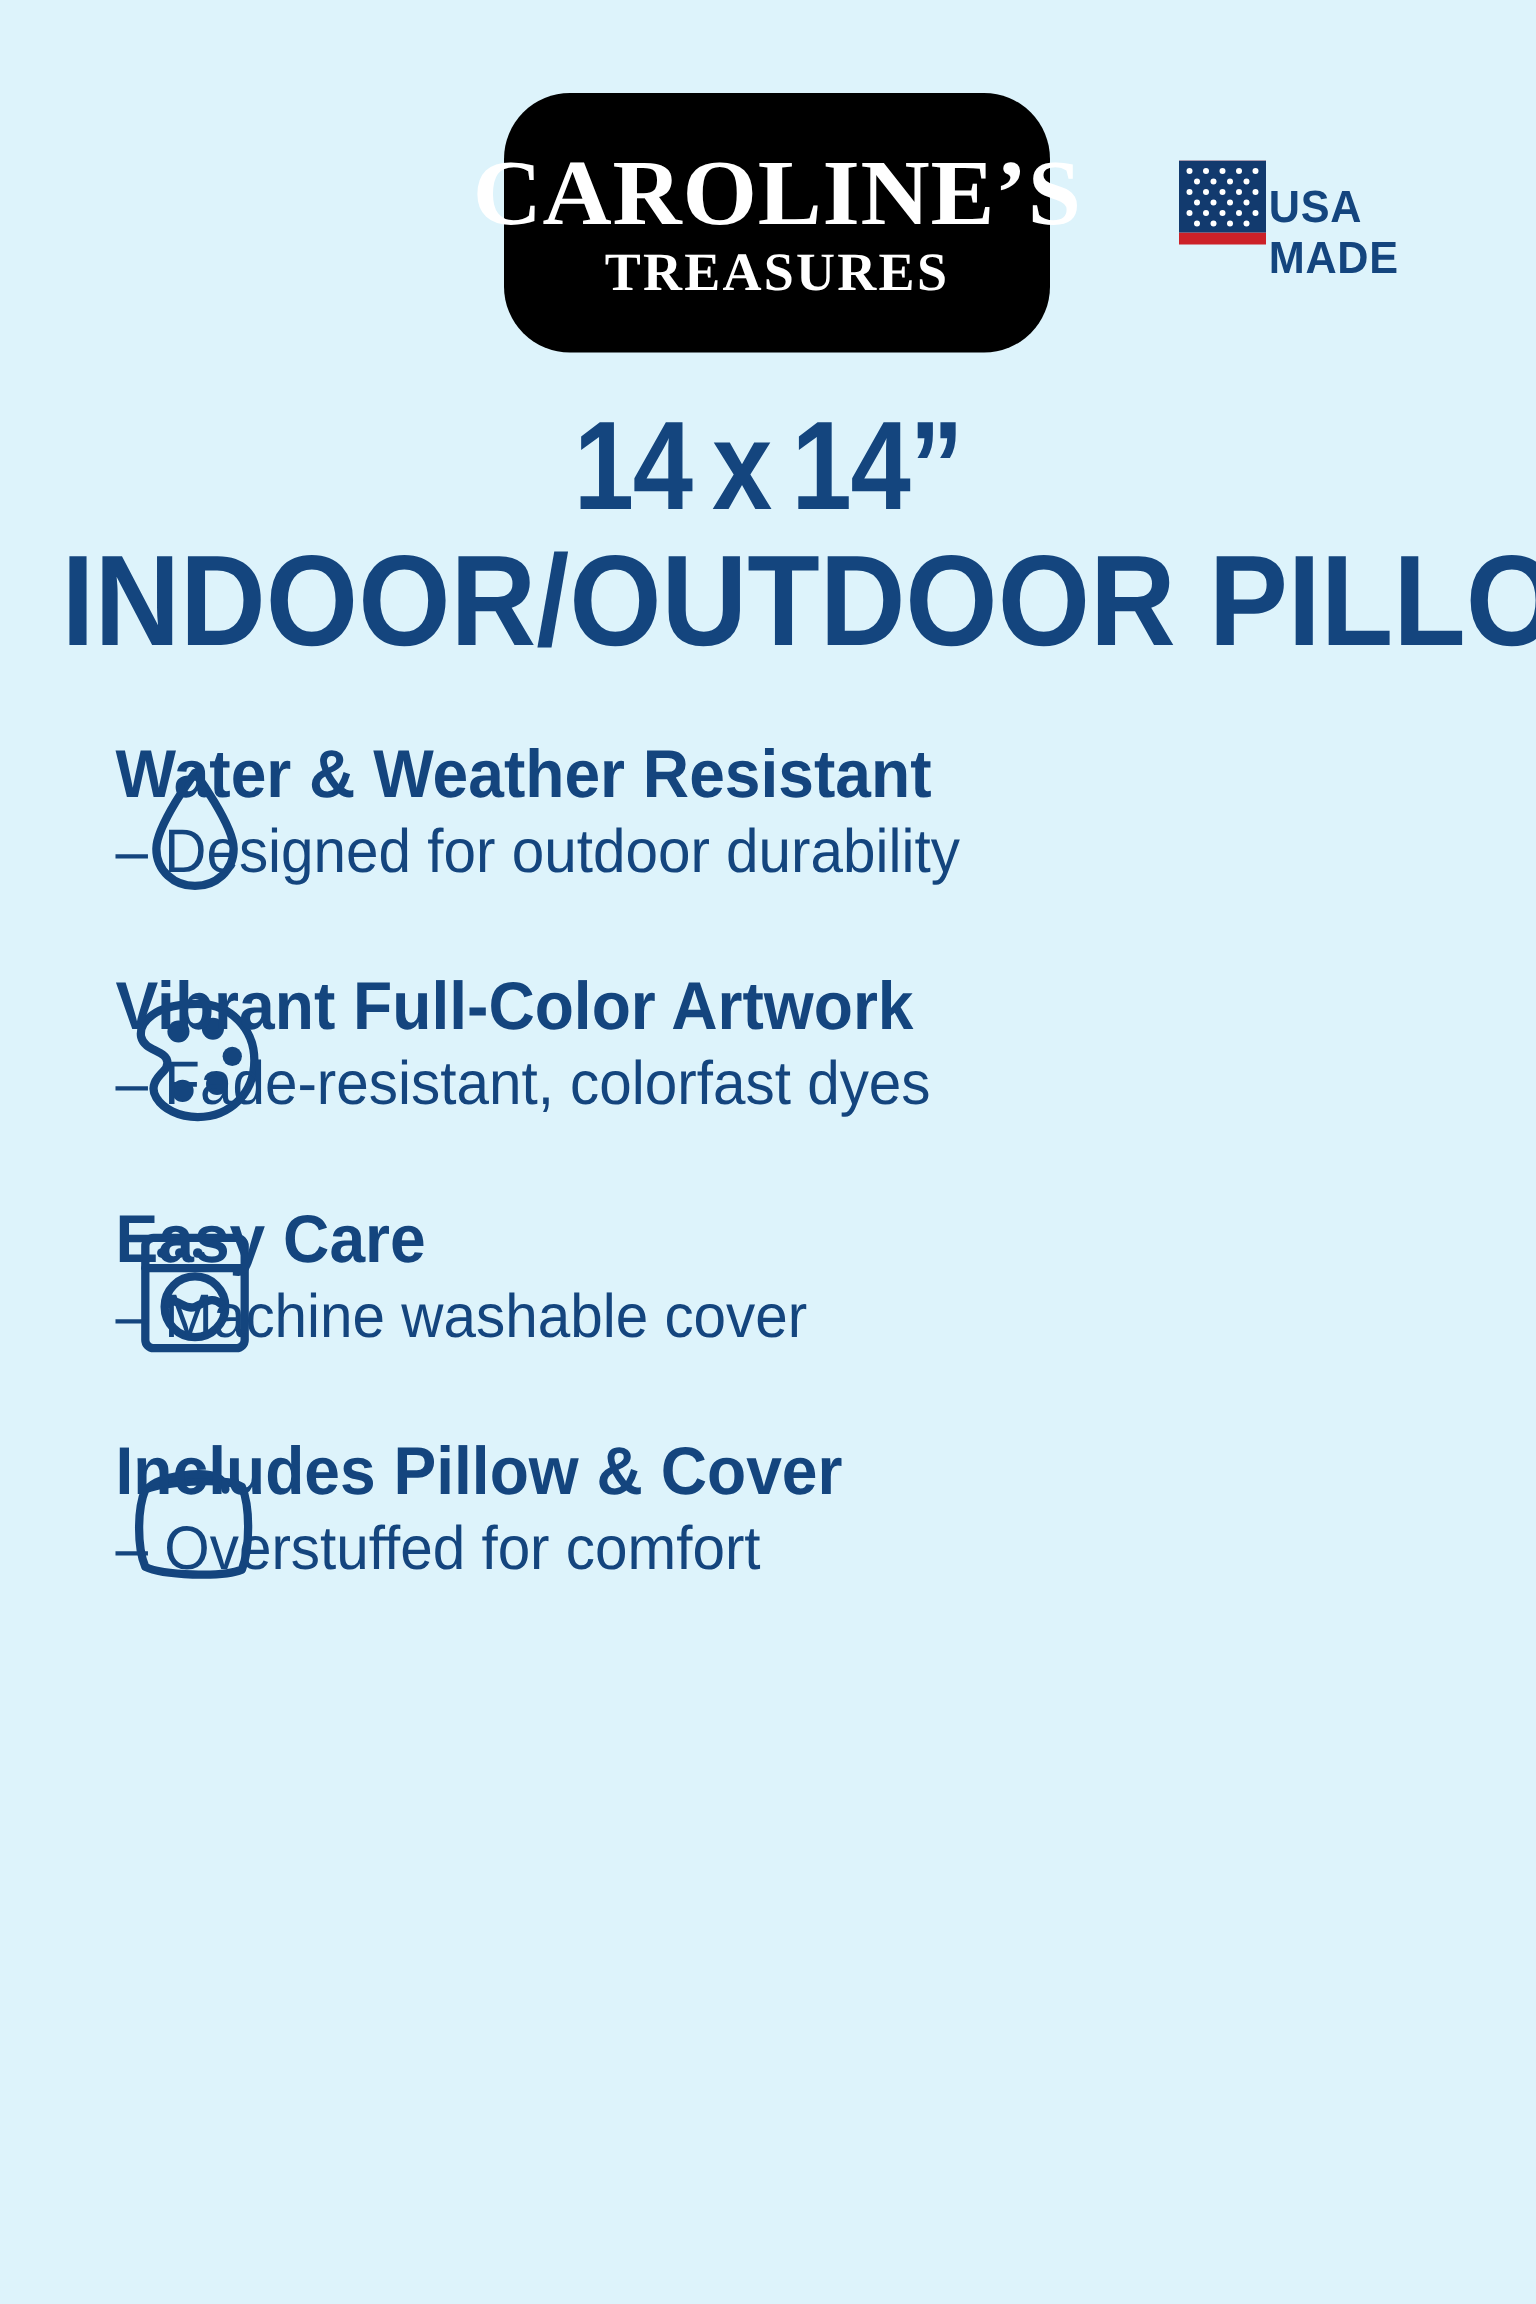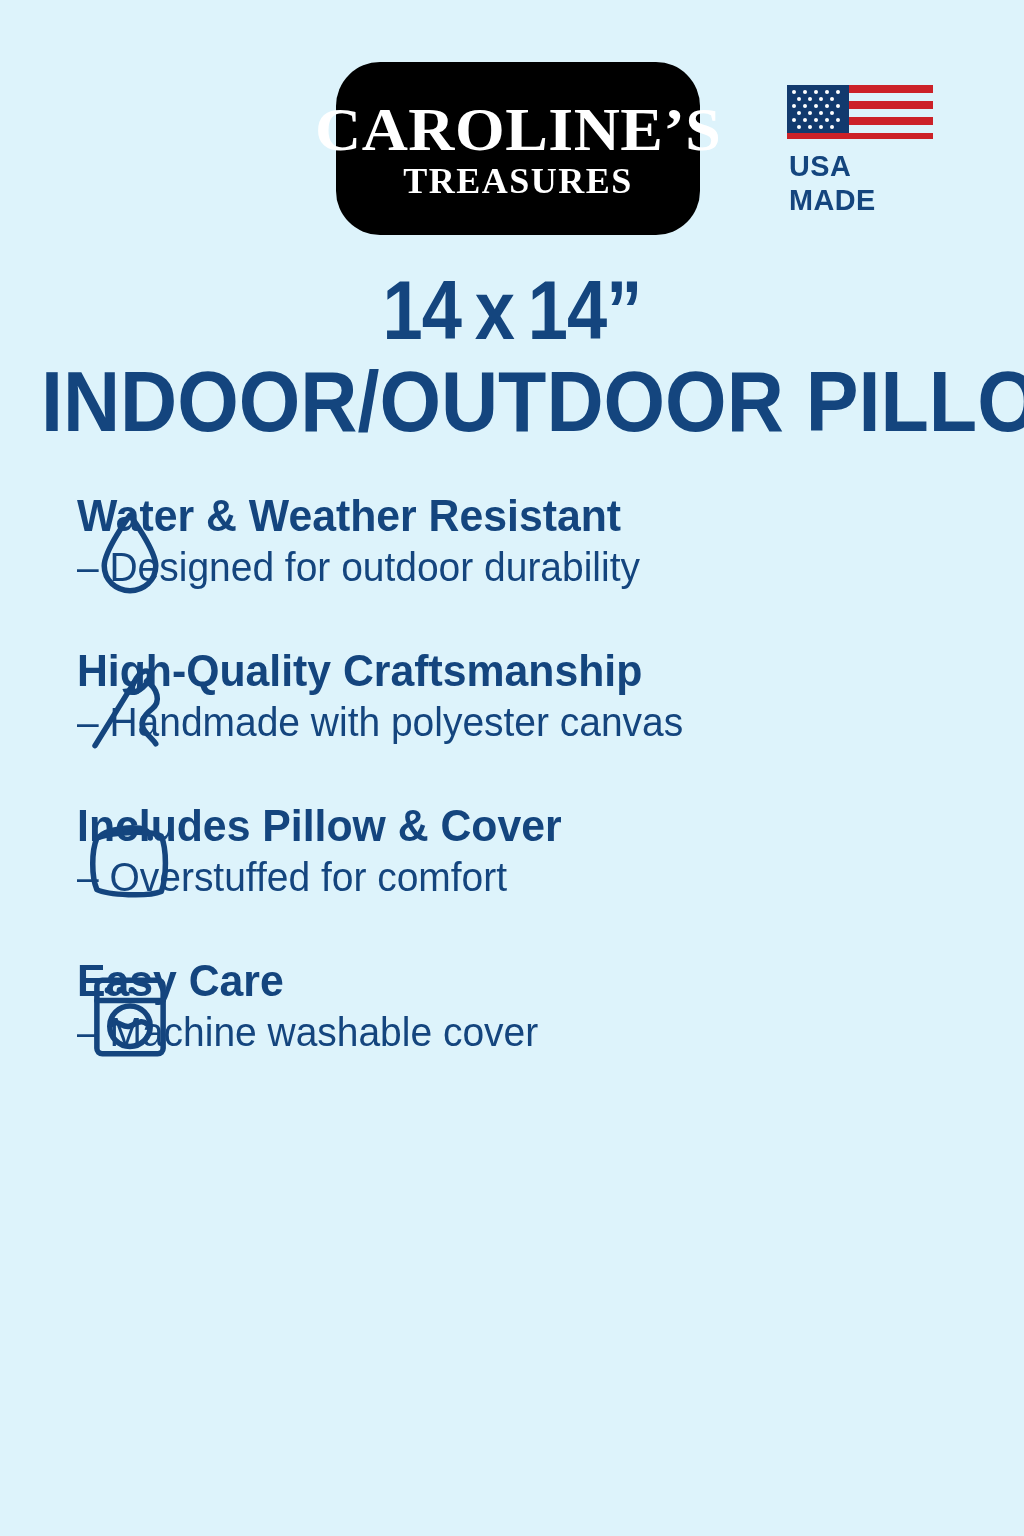--- a/index.html
+++ b/index.html
@@ -63,21 +63,21 @@
   }
 
   
   .usa-badge {
     position: absolute;
     left: 786px;
     top: 23px;
     width: 148px;
     height: 132px;
     display: flex;
-    flex-direction: column;
+    flex-direction: row;
     align-items: center;
   }
 
   .flag {
     position: relative;
     width: 146px;
     height: 88px;
     overflow: hidden;
   }
 
@@ -253,54 +253,57 @@
   <div class="feature">
     <div class="icon-wrap">
       <svg viewBox="0 0 100 100" fill="none" stroke="#14457e" stroke-width="6" stroke-linecap="round" stroke-linejoin="round">
         <path d="M50 10 C50 10 22 48 22 65 C22 81 35 92 50 92 C65 92 78 81 78 65 C78 48 50 10 50 10 Z"></path>
       </svg>
     </div>
     <div class="feature-title">Water &amp; Weather Resistant</div>
     <div class="feature-sub">– Designed for outdoor durability</div>
   </div>
 
-
   <div class="feature">
     <div class="icon-wrap">
       <svg viewBox="0 0 100 100" fill="none" stroke="#14457e" stroke-width="6" stroke-linecap="round" stroke-linejoin="round">
-        <path d="M12 92 L54 24"></path>
-        <path d="M54 24 C57 18 62 12 66 11 C71 10 73 15 70 21 C67 27 61 32 57 33 C53 34 51 30 54 24 Z"></path>
-        <path d="M68 22 C80 30 84 44 74 52 C64 60 60 68 66 76 C71 83 76 86 78 90"></path>
+        <path d="M52 9 C76 9 93 27 93 50 C93 73 76 91 52 91 C38 91 27 85 22 77 C17 69 22 63 27 58 C31 54 31 49 27 46 C22 42 13 41 11 33 C9 23 20 9 52 9 Z"></path>
+        <circle cx="38" cy="29" r="8" fill="#14457e" stroke="none"></circle>
+        <circle cx="63" cy="27" r="8" fill="#14457e" stroke="none"></circle>
+        <circle cx="77" cy="47" r="7" fill="#14457e" stroke="none"></circle>
+        <circle cx="66" cy="67" r="8" fill="#14457e" stroke="none"></circle>
+        <circle cx="41" cy="72" r="8" fill="#14457e" stroke="none"></circle>
       </svg>
     </div>
-    <div class="feature-title">High-Quality Craftsmanship</div>
-    <div class="feature-sub">– Handmade with polyester canvas</div>
-  </div>
-
-
-  <div class="feature">
-    <div class="icon-wrap">
-      <svg viewBox="0 0 100 100" fill="none" stroke="#14457e" stroke-width="6" stroke-linecap="round" stroke-linejoin="round">
-        <path d="M14 24 C24 19 70 14 84 22 C90 36 90 66 84 82 C70 88 26 86 14 80 C8 66 8 38 14 24 Z"></path>
-        <path d="M16 23 C24 14 56 10 66 15 C70 17 72 20 72 24"></path>
-      </svg>
-    </div>
-    <div class="feature-title">Includes Pillow &amp; Cover</div>
-    <div class="feature-sub">– Overstuffed for comfort</div>
-  </div>
+    <div class="feature-title">Vibrant Full-Color Artwork</div>
+    <div class="feature-sub">– Fade-resistant, colorfast dyes</div>
+  </div>
+
+
 
   <div class="feature">
     <div class="icon-wrap">
       <svg viewBox="0 0 100 100" fill="none" stroke="#14457e" stroke-width="6" stroke-linecap="round" stroke-linejoin="round">
         <rect x="14" y="10" width="72" height="80" rx="6"></rect>
         <path d="M14 32 L86 32"></path>
         <circle cx="26" cy="21" r="3.5" fill="#14457e" stroke="none"></circle>
         <circle cx="39" cy="21" r="3.5" fill="#14457e" stroke="none"></circle>
         <circle cx="52" cy="21" r="3.5" fill="#14457e" stroke="none"></circle>
         <circle cx="50" cy="60" r="22"></circle>
         <path d="M31 58 C37 52 42 63 50 60 C58 57 62 52 69 58"></path>
       </svg>
     </div>
     <div class="feature-title">Easy Care</div>
     <div class="feature-sub">– Machine washable cover</div>
   </div>
 
+  <div class="feature">
+    <div class="icon-wrap">
+      <svg viewBox="0 0 100 100" fill="none" stroke="#14457e" stroke-width="6" stroke-linecap="round" stroke-linejoin="round">
+        <path d="M14 24 C24 19 70 14 84 22 C90 36 90 66 84 82 C70 88 26 86 14 80 C8 66 8 38 14 24 Z"></path>
+        <path d="M16 23 C24 14 56 10 66 15 C70 17 72 20 72 24"></path>
+      </svg>
+    </div>
+    <div class="feature-title">Includes Pillow &amp; Cover</div>
+    <div class="feature-sub">– Overstuffed for comfort</div>
+  </div>
+
 </div>
 
 </body></html>

